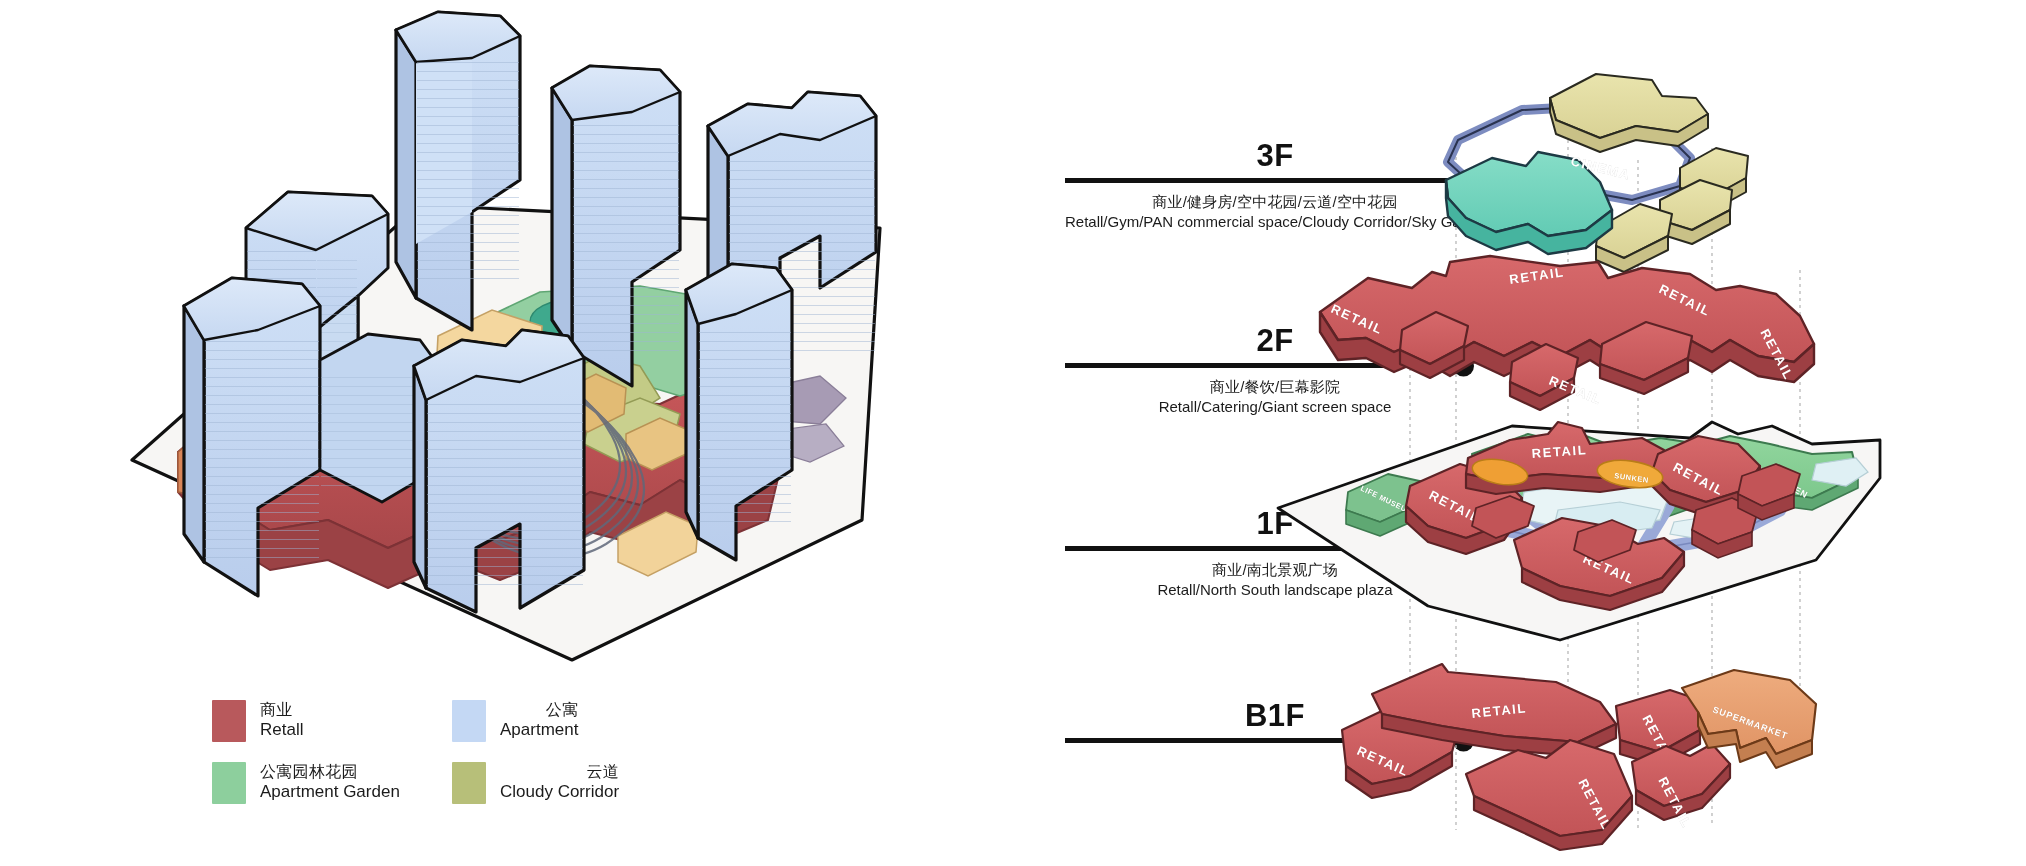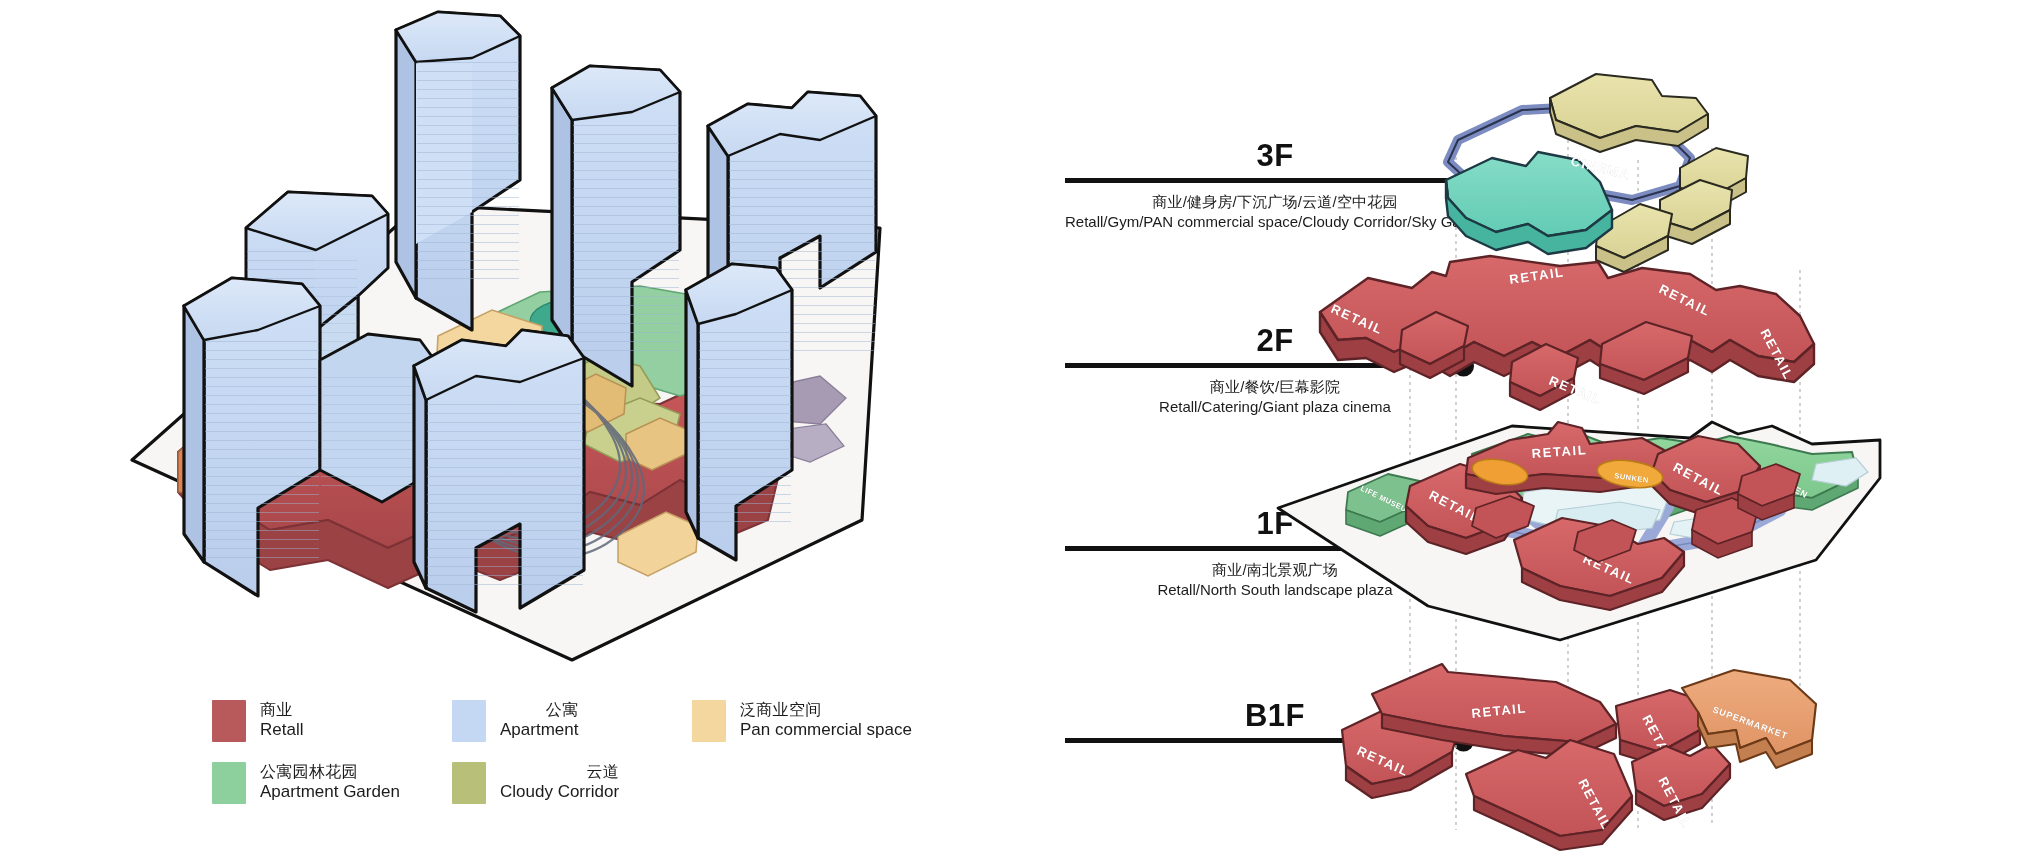--- a/index.html
+++ b/index.html
@@ -326,51 +326,42 @@
     </div>
     <div class="legend-item">
       <div class="legend-swatch" style="background:#b7bf79"></div>
       <div class="legend-text">
         <div class="legend-cn">云道</div>
         <div class="legend-en">Cloudy Corridor</div>
       </div>
     </div>
   </div>
 
-  <div class="legend-col c3">
-    <div class="legend-item">
-      <div class="legend-swatch" style="background:#f4d79f"></div>
-      <div class="legend-text">
-        <div class="legend-cn">泛商业空间</div>
-        <div class="legend-en">Pan commercial space</div>
-      </div>
-    </div>
-  </div>
 
 </div>
 
 <div class="floor-entry f3">
   <div class="floor-code">3F</div>
   <div class="floor-rule">
     <span class="floor-dot"></span>
   </div>
   <div class="floor-desc">
-    <div class="floor-cn">商业/健身房/下沉广场/云道/空中花园</div>
+    <div class="floor-cn">商业/健身房/空中花园/云道/空中花园</div>
     <div class="floor-en">Retall/Gym/PAN commercial space/Cloudy Corridor/Sky Garden</div>
   </div>
 </div>
 
 <div class="floor-entry f2">
   <div class="floor-code">2F</div>
   <div class="floor-rule">
     <span class="floor-dot"></span>
   </div>
   <div class="floor-desc">
     <div class="floor-cn">商业/餐饮/巨幕影院</div>
-    <div class="floor-en">Retall/Catering/Giant plaza cinema</div>
+    <div class="floor-en">Retall/Catering/Giant screen space</div>
   </div>
 </div>
 
 <div class="floor-entry f1">
   <div class="floor-code">1F</div>
   <div class="floor-rule">
     <span class="floor-dot"></span>
   </div>
   <div class="floor-desc">
     <div class="floor-cn">商业/南北景观广场</div>

